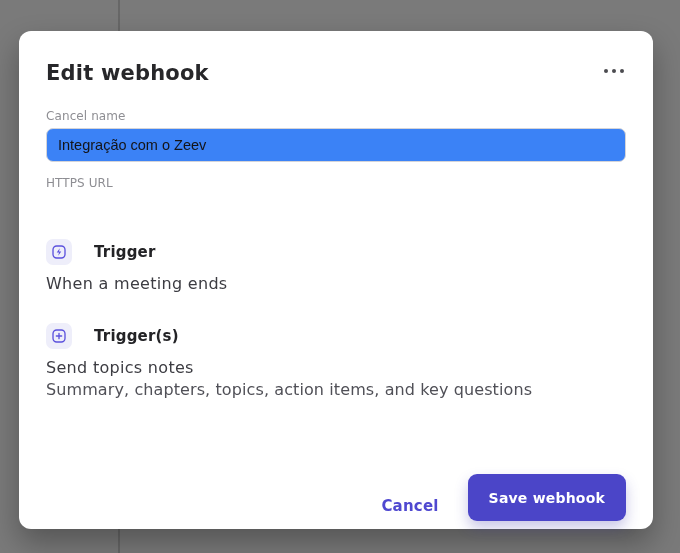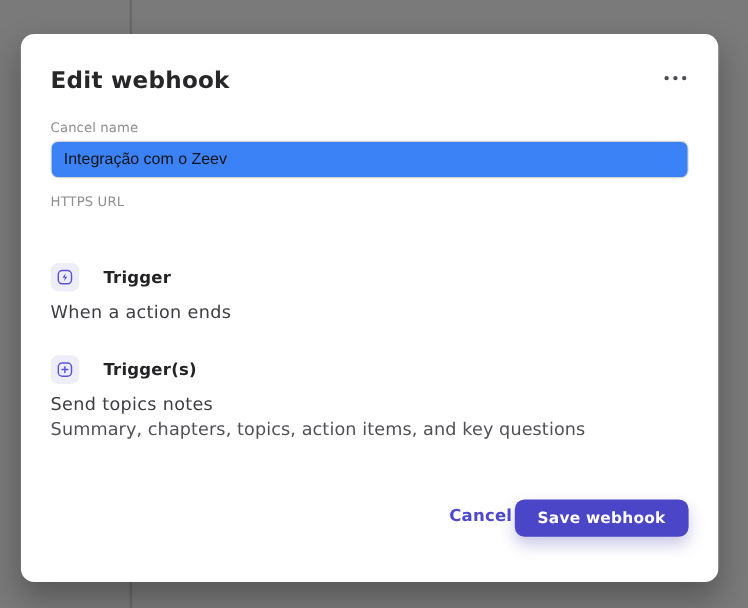--- a/index.html
+++ b/index.html
@@ -14,21 +14,21 @@
     width: 2px; height: 100%;
     background: #676767;
   }
   .modal {
     position: absolute; left: 19px; top: 31px;
     width: 634px; height: 498px;
     box-sizing: border-box;
     background: #ffffff;
     border-radius: 12px;
     box-shadow: 0 14px 30px rgba(0,0,0,0.30);
-    padding: 30px 27px 41px 27px;
+    padding: 30px 27px 8px 27px;
     display: flex; flex-direction: column;
   }
   .modal-header {
     display: flex; justify-content: space-between; align-items: flex-start;
     margin-bottom: 24px;
   }
   .modal-title {
     margin: 0;
     font-size: 21px; font-weight: 700;
     color: #27272a; letter-spacing: 0.2px;
@@ -70,34 +70,35 @@
   .section-body {
     margin-top: 9px;
     font-size: 16px; color: #3c3c42; letter-spacing: 0.3px;
   }
   .section-subtext {
     margin-top: 3px;
     font-size: 16px; color: #505057; letter-spacing: 0.1px;
   }
   .footer {
     margin-top: auto;
-    display: flex; justify-content: flex-end; align-items: flex-start;
+    display: flex; justify-content: flex-end; align-items: flex-end;
+    gap: 27px;
   }
   .cancel-btn {
     background: none; border: none; cursor: pointer;
     font-family: inherit;
     font-size: 15px; font-weight: 600; color: #4f48d0; letter-spacing: 0.2px;
     padding: 6px 2px;
   }
   .save-btn {
     background: #4b45c8; color: #ffffff;
     border: none; border-radius: 9px; cursor: pointer;
     font-family: inherit;
     font-size: 14px; font-weight: 600; letter-spacing: 0.2px;
-    height: 34px; padding: 0 21px;
+    height: 47px; padding: 0 21px;
     box-shadow: 0 7px 14px rgba(60,55,170,0.28);
   }
 </style>
 </head>
 <body>
 
 <div class="page-line"></div>
 
 <div class="modal">
 
@@ -124,21 +125,21 @@
   <div class="section">
     <div class="section-head">
       <span class="icon-tile">
         <svg width="16" height="16" viewBox="0 0 24 24" fill="none">
           <rect x="3" y="3" width="18" height="18" rx="5.5" stroke="#5b51dd" stroke-width="2"></rect>
           <path d="M13.2 6.5L8.6 12.6h3.4l-1.2 4.9 4.6-6.1h-3.4l1.2-4.9z" fill="#5b51dd"></path>
         </svg>
       </span>
       <span class="section-heading">Trigger</span>
     </div>
-    <div class="section-body">When a action ends</div>
+    <div class="section-body">When a meeting ends</div>
   </div>
 
   <div class="section">
     <div class="section-head">
       <span class="icon-tile">
         <svg width="16" height="16" viewBox="0 0 24 24" fill="none">
           <rect x="3" y="3" width="18" height="18" rx="5.5" stroke="#5b51dd" stroke-width="2"></rect>
           <path d="M12 8v8M8 12h8" stroke="#5b51dd" stroke-width="2" stroke-linecap="round"></path>
         </svg>
       </span>

